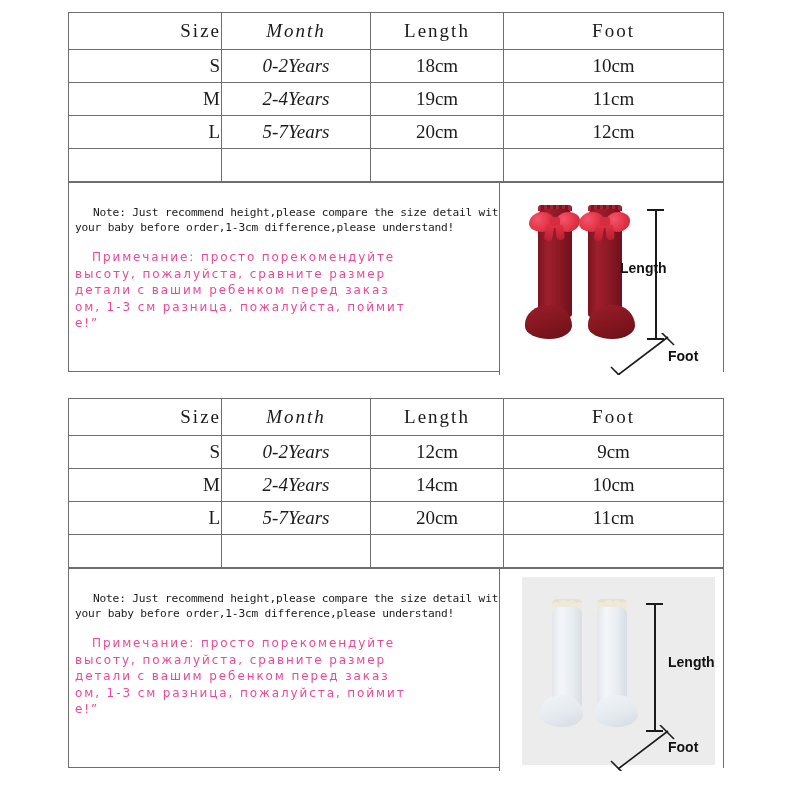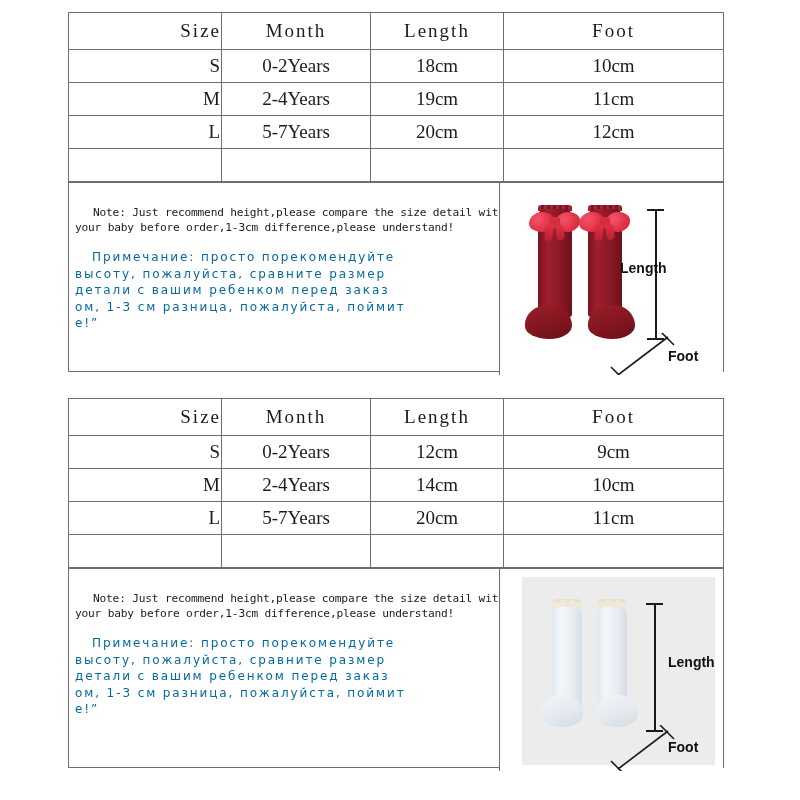--- a/index.html
+++ b/index.html
@@ -31,21 +31,21 @@
   }
   table.size-table td{
     border:1px solid #6e6e6e;
     text-align:center;
     vertical-align:middle;
     font-family:"Liberation Serif", serif;
     color:#1b1b1b;
     padding:0;
   }
   table.size-table td.c-size{width:152px;}
-  table.size-table td.c-month{width:148px;}
+  table.size-table td.c-month{width:148px;font-style:italic;}
   table.size-table td.c-length{width:132px;}
   table.size-table td.c-foot{width:auto;}
 
   .size-table tr.head td{
     height:36px;
     font-size:19px;
     letter-spacing:2px;
   }
   .size-table tr.data td{
     height:32px;
@@ -89,21 +89,21 @@
     color:#1b1b1b;
     white-space:nowrap;
     letter-spacing:-0.2px;
   }
   .note-en .ind{padding-left:18px;display:inline-block;}
   .note-ru{
     margin-top:14px;
     font-family:"DejaVu Sans", sans-serif;
     font-size:12px;
     line-height:16.5px;
-    color:#0369a1;
+    color:#ec4899;
     letter-spacing:1.9px;
     white-space:nowrap;
   }
   .note-ru .ind{padding-left:17px;display:inline-block;}
 
   
   .photo-inner{position:absolute;inset:0;}
   .photo-bg-gray{
     position:absolute;
     left:22px;top:8px;right:8px;bottom:6px;

